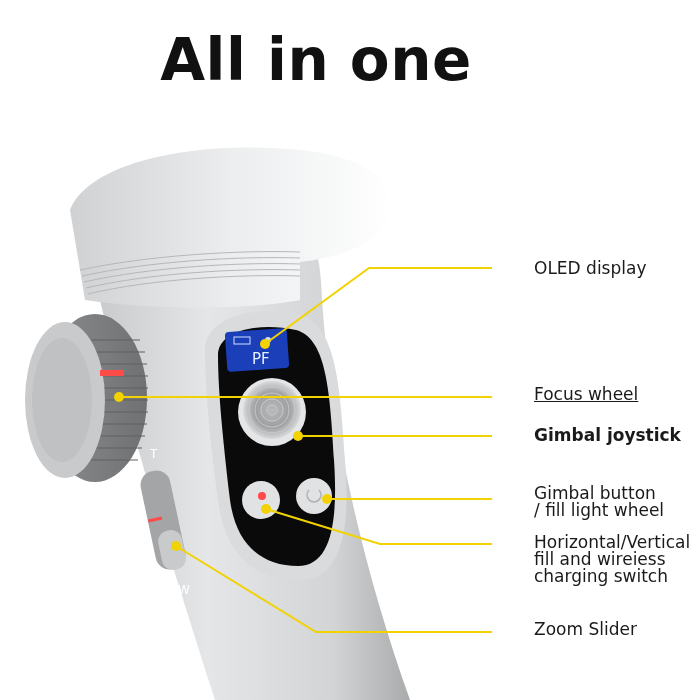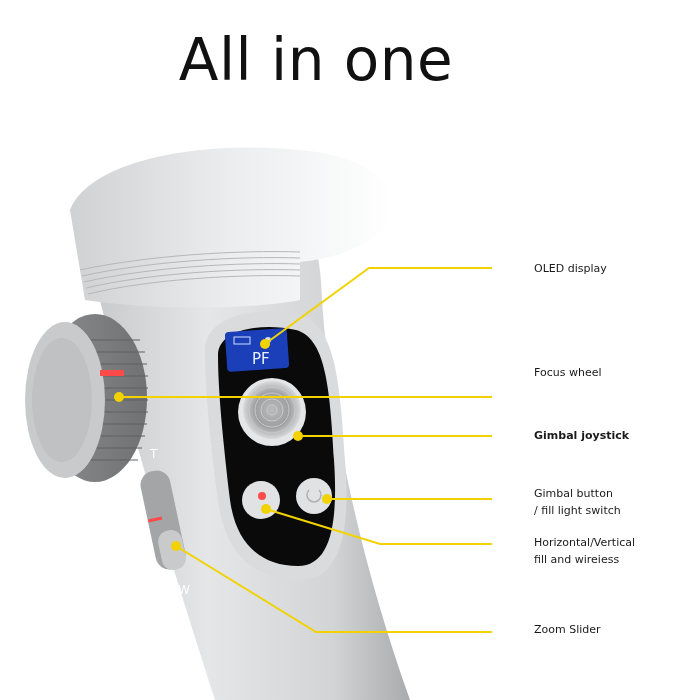--- a/index.html
+++ b/index.html
@@ -1,19 +1,19 @@
 <!DOCTYPE html>
 <html><head>
   <meta charset="utf-8">
   <style>
     html, body { margin:0; padding:0; background:#ffffff; }
     body { width:700px; height:700px; position:relative; overflow:hidden; font-family:"Liberation Sans", sans-serif; }
-    .title { position:absolute; left:0; top:26px; width:632px; text-align:center; font-size:58px; font-weight:400; color:#111; letter-spacing:0.5px; font-family:"DejaVu Sans", sans-serif; }
+    .title { position:absolute; left:0; top:26px; width:632px; text-align:center; font-size:58px; font-weight:700; color:#111; letter-spacing:0.5px; font-family:"DejaVu Sans", sans-serif; }
     svg.device { position:absolute; left:0; top:0; }
-    .label { position:absolute; left:534px; color:#1a1a1a; font-size:11px; line-height:17px; font-family:"DejaVu Sans", sans-serif; }
+    .label { position:absolute; left:534px; color:#1a1a1a; font-size:17px; line-height:17px; font-family:"DejaVu Sans", sans-serif; }
     .label .sub { display:block; }
   </style>
 </head>
 <body>
 
 <div class="title">All in one</div>
 
 <svg class="device" width="700" height="700" viewBox="0 0 700 700">
   <defs>
     <linearGradient id="bodyGrad" x1="0" x2="1" y1="0" y2="0">
@@ -110,29 +110,30 @@
     <circle cx="298" cy="436" r="5"></circle>
     <circle cx="327" cy="499" r="5"></circle>
     <circle cx="266" cy="509" r="5"></circle>
     <circle cx="176" cy="546" r="5"></circle>
   </g>
 </svg>
 
 <div class="label" style="top:260px;">
   <span>OLED display</span>
 </div>
-<div class="label" style="top:364px;">
+<div class="label" style="top:386px;text-decoration:underline;">
   <span>Focus wheel</span>
 </div>
 <div class="label" style="top:427px;font-weight:bold;">
   <span>Gimbal joystick</span>
 </div>
 <div class="label" style="top:485px;">
   <span class="sub">Gimbal button</span>
-  <span class="sub">/ fill light switch</span>
+  <span class="sub">/ fill light wheel</span>
 </div>
 <div class="label" style="top:534px;">
   <span class="sub">Horizontal/Vertical</span>
   <span class="sub">fill and wireiess</span>
+  <span class="sub">charging switch</span>
 </div>
 <div class="label" style="top:621px;text-align:right;">
   <span>Zoom Slider</span>
 </div>
 
 </body></html>

